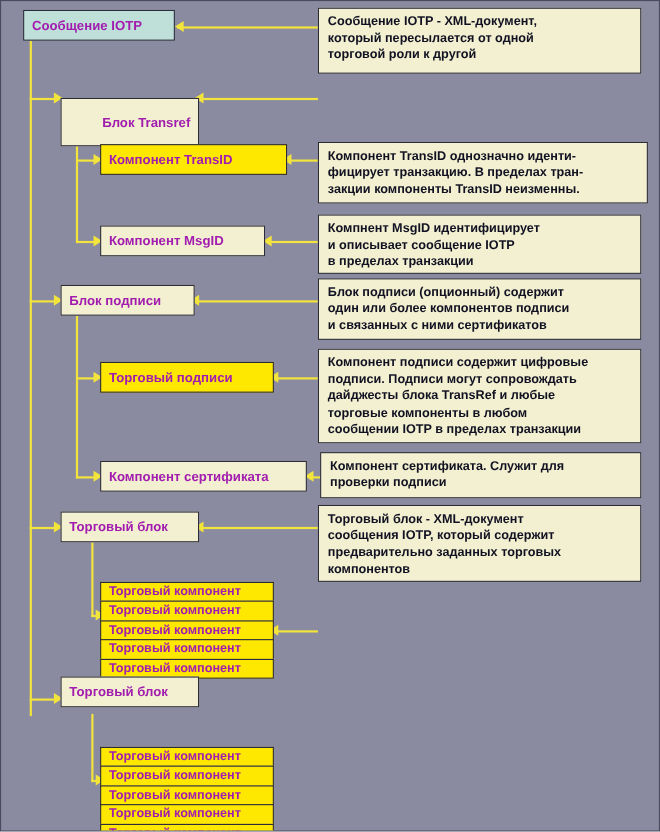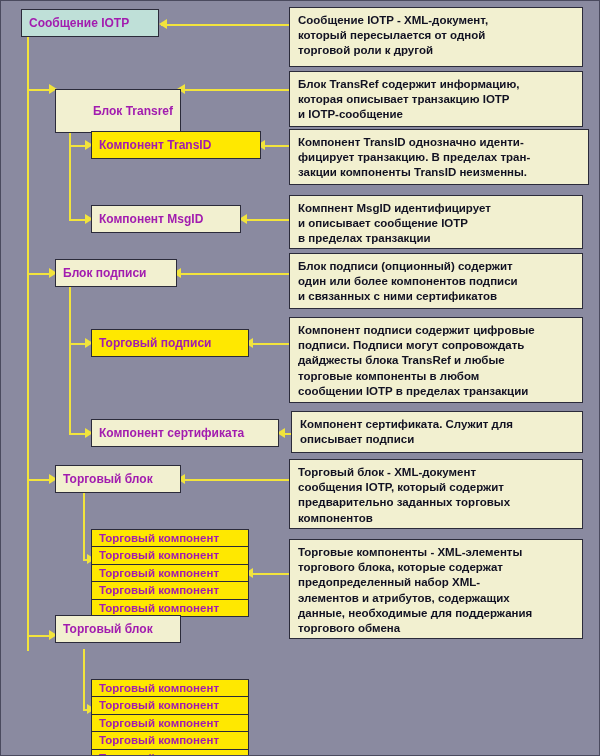--- a/index.html
+++ b/index.html
@@ -226,50 +226,41 @@
     </div>
     <div class="node yellow">
       <span>Торговый компонент</span>
     </div>
   </div>
 
   <div class="desc" style="left:288px; top:6px; width:294px; height:60px;">Сообщение IOTP - XML-документ,
 который пересылается от одной
 торговой роли к другой</div>
 
-  <div class="desc" style="left:288px; top:70px; width:294px; height:56px;">Блок TransRef содержит информацию,
-которая описывает транзакцию IOTP
-и IOTP-сообщение</div>
 
   <div class="desc" style="left:288px; top:128px; width:300px; height:56px;">Компонент TransID однозначно иденти-
 фицирует транзакцию. В пределах тран-
 закции компоненты TransID неизменны.</div>
 
   <div class="desc" style="left:288px; top:194px; width:294px; height:54px;">Компнент MsgID идентифицирует
 и описывает сообщение IOTP
 в пределах транзакции</div>
 
   <div class="desc" style="left:288px; top:252px; width:294px; height:56px;">Блок подписи (опционный) содержит
 один или более компонентов подписи
 и связанных с ними сертификатов</div>
 
   <div class="desc" style="left:288px; top:316px; width:294px; height:86px;">Компонент подписи содержит цифровые
 подписи. Подписи могут сопровождать
 дайджесты блока TransRef и любые
 торговые компоненты в любом
 сообщении IOTP в пределах транзакции</div>
 
   <div class="desc" style="left:290px; top:410px; width:292px; height:42px;">Компонент сертификата. Служит для
-описывает подписи</div>
+проверки подписи</div>
 
   <div class="desc" style="left:288px; top:458px; width:294px; height:70px;">Торговый блок - XML-документ
 сообщения IOTP, который содержит
 предварительно заданных торговых
 компонентов</div>
 
-  <div class="desc" style="left:288px; top:538px; width:294px; height:100px;">Торговые компоненты - XML-элементы
-торгового блока, которые содержат
-предопределенный набор XML-
-элементов и атрибутов, содержащих
-данные, необходимые для поддержания
-торгового обмена</div>
 
 </div>
 
 </body></html>

